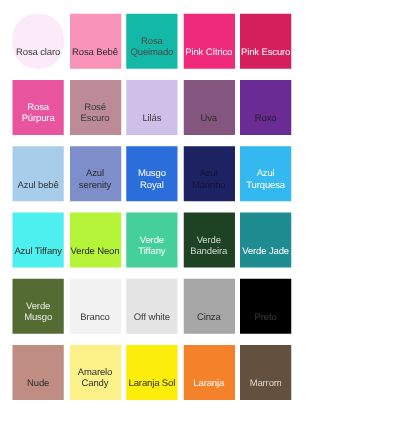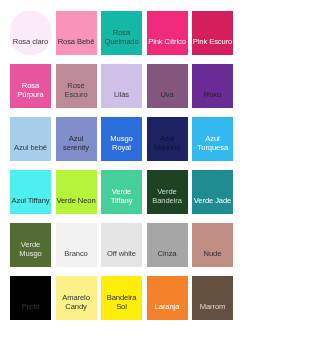--- a/index.html
+++ b/index.html
@@ -117,31 +117,31 @@
     </div>
     <div class="swatch" style="background-color: rgb(242, 242, 242);">
       <span class="swatch-label" style="color: rgb(59, 59, 59);">Branco</span>
     </div>
     <div class="swatch" style="background-color: #e5e5e5;">
       <span class="swatch-label" style="color: rgb(59, 59, 59);">Off white</span>
     </div>
     <div class="swatch" style="background-color: rgb(166, 166, 166);">
       <span class="swatch-label" style="color: rgb(47, 47, 47);">Cinza</span>
     </div>
+    <div class="swatch" style="background-color: rgb(0, 0, 0);">
+      <span class="swatch-label" style="color: rgb(60, 60, 60);">Preto</span>
+    </div>
     <div class="swatch" style="background-color: rgb(192, 141, 130);">
       <span class="swatch-label" style="color: rgb(47, 47, 47);">Nude</span>
-    </div>
-    <div class="swatch" style="background-color: rgb(0, 0, 0);">
-      <span class="swatch-label" style="color: rgb(60, 60, 60);">Preto</span>
     </div>
     <div class="swatch" style="background-color: rgb(252, 241, 137);">
       <span class="swatch-label" style="color: rgb(47, 47, 47);">Amarelo Candy</span>
     </div>
     <div class="swatch" style="background-color: rgb(252, 237, 11);">
-      <span class="swatch-label" style="color: rgb(47, 47, 47);">Bandeira Sol</span>
+      <span class="swatch-label" style="color: rgb(47, 47, 47);">Laranja Sol</span>
     </div>
     <div class="swatch" style="background-color: rgb(244, 130, 43);">
       <span class="swatch-label" style="color: rgb(255, 255, 255);">Laranja</span>
     </div>
     <div class="swatch" style="background-color: rgb(99, 80, 63);">
       <span class="swatch-label" style="color: rgb(224, 214, 203);">Marrom</span>
     </div>
   </div>
 
 </body></html>

